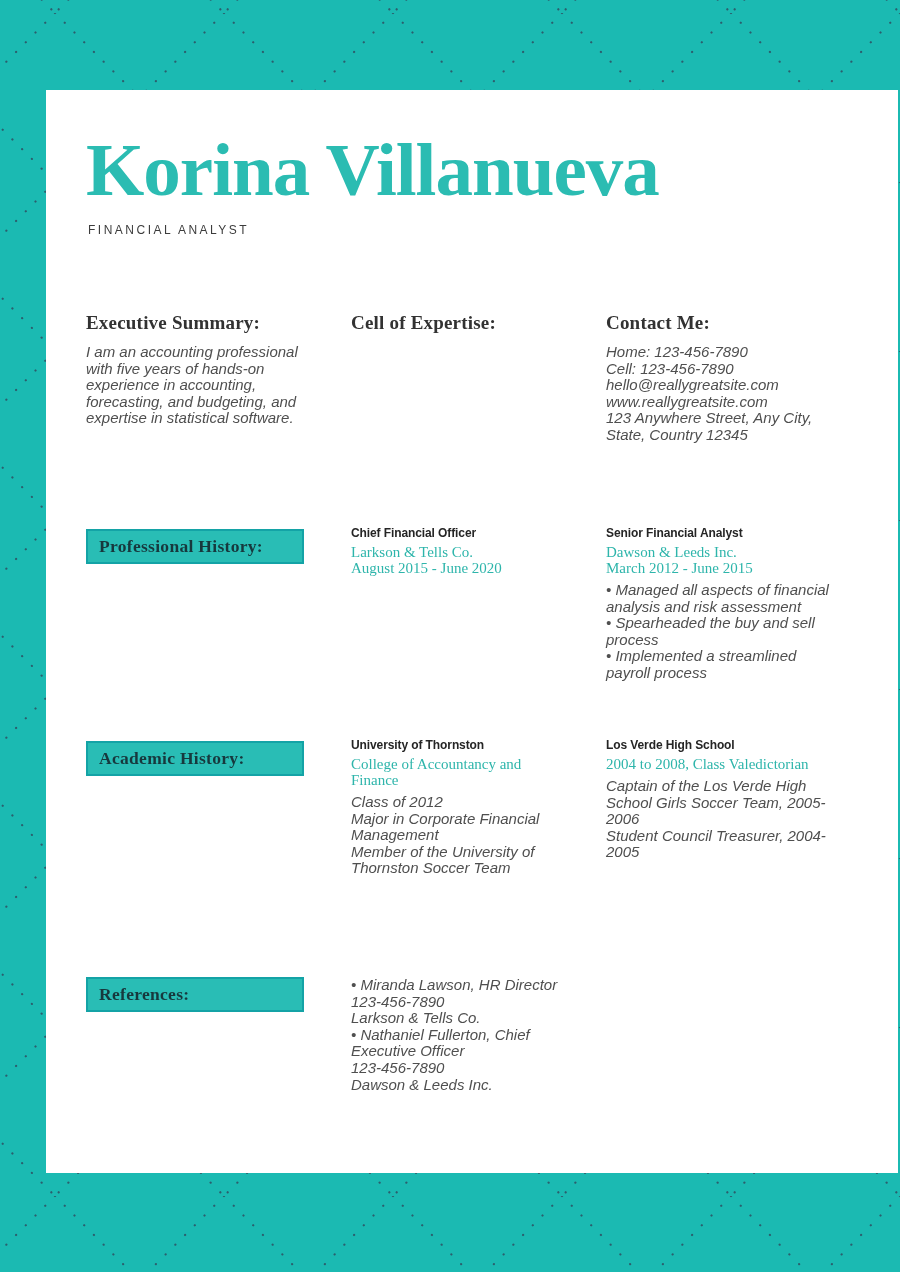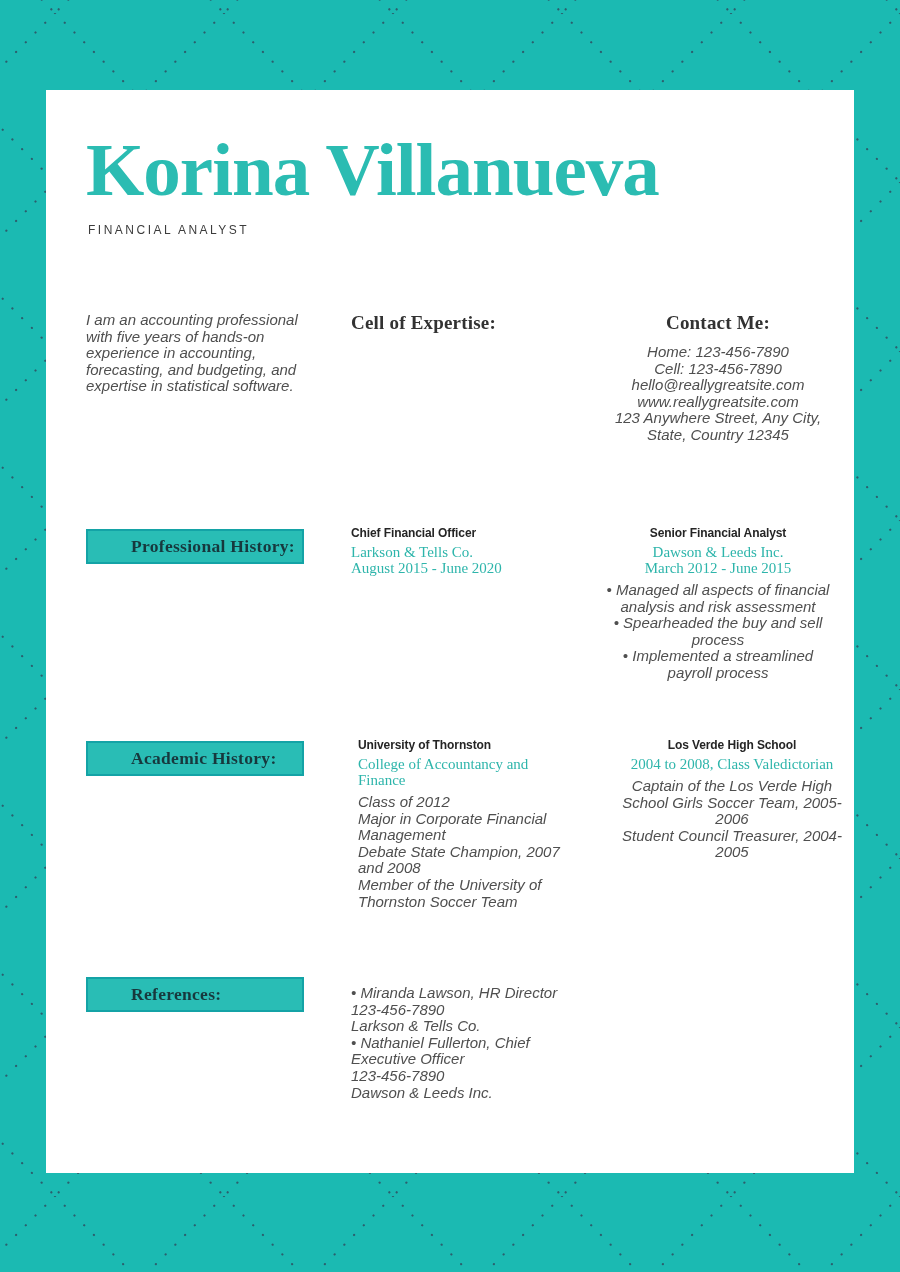--- a/index.html
+++ b/index.html
@@ -16,20 +16,21 @@
     stroke-width: 2.2;
     stroke-linecap: round;
     stroke-dasharray: 0.1 13.65;
     opacity: .9;
   }
   .page {
     position: absolute;
     left: 46px; top: 90px;
     width: 808px; height: 1083px;
     background: var(--page, #fff);
+    padding-left: 44px;
   }
   .name {
     position: absolute; left: 40px; top: 42px;
     margin: 0;
     font-family: "Liberation Serif", serif;
     font-weight: 700;
     font-size: 75px;
     line-height: 1;
     letter-spacing: -1px;
     color: var(--accent, #2bbcb2);
@@ -43,25 +44,25 @@
     white-space: nowrap;
   }
   .row {
     position: absolute; left: 40px;
     width: 744px;
     display: grid;
     grid-template-columns: 265px 255px 224px;
   }
   .row-top { top: 222px; }
   .row-pro { top: 436px; }
-  .row-aca { top: 648px; gap: 7px; }
+  .row-aca { top: 648px; }
   .row-ref { top: 884px; }
   .c1 .txt { max-width: 215px; }
   .c2 .txt { max-width: 212px; }
-  .c3 .txt { max-width: 228px; text-align: center; }
+  .c3 .txt { max-width: 228px; }
   .colhead {
     margin: 0 0 10px 0;
     font-family: "Liberation Serif", serif;
     font-weight: 700;
     font-size: 19px;
     letter-spacing: .2px;
     color: var(--heading_text, #323232);
   }
   .italic {
     font-style: italic;
@@ -77,37 +78,36 @@
     border: 2px solid var(--banner_border, #14a3a6);
     display: flex; align-items: center;
     padding-left: 11px;
   }
   .banner-label {
     font-family: "Liberation Serif", serif;
     font-weight: 700;
     font-size: 17.5px;
     letter-spacing: .3px;
     color: var(--banner_text, #17383d);
-    margin-left: 32px;
   }
   .etitle {
     font-weight: 700;
     font-size: 12px;
     letter-spacing: -0.1px;
     color: #252525;
   }
   .eteal {
     margin-top: 4px;
     font-family: "Liberation Serif", serif;
     font-size: 15px;
     line-height: 16px;
     color: var(--accent_text, #2eb5ab);
   }
   .elines { margin-top: 6px; }
-  .ref-lines { margin-top: 11px; font-style: italic; }
+  .ref-lines { margin-top: 3px; font-style: italic; }
 </style>
 </head>
 <body>
 
 <svg class="bg-svg" width="900" height="1272" aria-hidden="true">
   <defs>
     <pattern id="diamondDots" width="169" height="169" patternUnits="userSpaceOnUse" patternTransform="translate(55,13)">
       <line class="dotline" x1="0" y1="0" x2="169" y2="169"></line>
       <line class="dotline" x1="169" y1="0" x2="0" y2="169"></line>
     </pattern>
@@ -115,20 +115,21 @@
   <rect width="900" height="1272" fill="url(#diamondDots)"></rect>
 </svg>
 
 <div class="page">
 
   <h1 class="name">Korina Villanueva</h1>
   <div class="role">FINANCIAL ANALYST</div>
 
   <section class="row row-top">
     <div class="c1">
+      <h2 class="colhead txt">Executive Summary:</h2>
       <p class="italic txt" style="margin:0">I am an accounting professional with five years of hands-on experience in accounting, forecasting, and budgeting, and expertise in statistical software.</p>
     </div>
     <div class="c2">
       <h2 class="colhead txt">Cell of Expertise:</h2>
     </div>
     <div class="c3">
       <h2 class="colhead txt">Contact Me:</h2>
       <div class="italic txt">
         <div>Home: 123-456-7890</div>
         <div>Cell: 123-456-7890</div>
@@ -171,21 +172,20 @@
       <div class="banner">
         <span class="banner-label">Academic History:</span>
       </div>
     </div>
     <div class="c2">
       <div class="etitle txt">University of Thornston</div>
       <div class="eteal txt">College of Accountancy and Finance</div>
       <div class="elines italic txt">
         <div>Class of 2012</div>
         <div>Major in Corporate Financial Management</div>
-        <div>Debate State Champion, 2007 and 2008</div>
         <div>Member of the University of Thornston Soccer Team</div>
       </div>
     </div>
     <div class="c3">
       <div class="etitle txt">Los Verde High School</div>
       <div class="eteal txt">2004 to 2008, Class Valedictorian</div>
       <div class="elines italic txt">
         <div>Captain of the Los Verde High School Girls Soccer Team, 2005-2006</div>
         <div>Student Council Treasurer, 2004-2005</div>
       </div>

